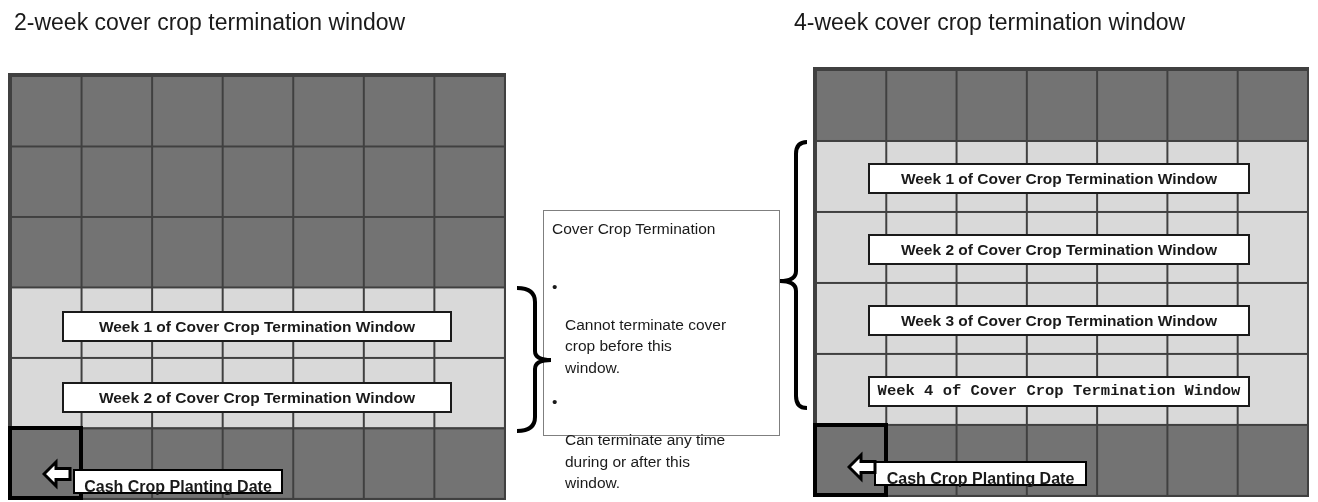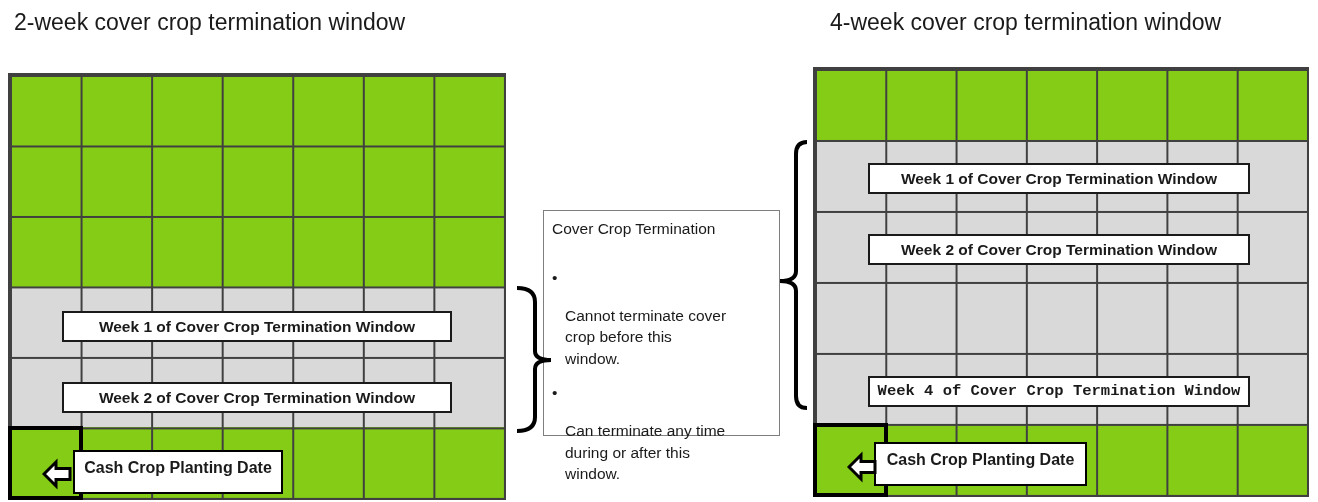--- a/index.html
+++ b/index.html
@@ -10,23 +10,23 @@
     --thick-border:#000000;
     --annotation-border:#7f7f7f;
   }
   html,body{margin:0;padding:0;background:#ffffff;}
   .stage{
     position:relative;width:1318px;height:502px;overflow:hidden;
     font-family:"Liberation Sans",sans-serif;color:var(--text);background:#fff;border-radius:10px;
   }
   .title{position:absolute;top:7px;font-size:23px;line-height:30px;letter-spacing:0;color:var(--text);white-space:nowrap;}
   .title-left{left:14px;}
-  .title-right{left:830px;}
+  .title-right{left:794px;}
 
-  .grid{position:absolute;border:2px solid var(--grid-line);box-sizing:border-box;background:#84cc16;}
+  .grid{position:absolute;border:2px solid var(--grid-line);box-sizing:border-box;background:#737373;}
   .grid-left{left:8px;top:73px;width:498px;height:427px;}
   .grid-right{left:813px;top:67px;width:496px;height:430px;}
 
   .shade{position:absolute;left:0;right:0;background:var(--shade);z-index:1;}
   .shade-left{top:50%;height:33.333%;}
   .shade-right{top:16.667%;height:66.667%;}
 
   .lines{
     position:absolute;inset:0;z-index:2;
     background-image:
@@ -48,35 +48,35 @@
   .wl-2of4{top:calc(33.333% + 23px);}
   .wl-3of4{top:calc(50% + 23px);}
   .wl-4of4{top:calc(66.667% + 23px);font-family:Liberation Mono, monospace;}
 
   .plantcell{
     position:absolute;z-index:3;left:-2px;bottom:-2px;width:75px;height:74px;
     border:4px solid var(--thick-border);box-sizing:border-box;background:transparent;
   }
   .plantlabel{
     position:absolute;z-index:4;background:#fff;border:2px solid var(--thick-border);
-    box-sizing:border-box;height:44px;line-height:32px;text-align:center;
+    box-sizing:border-box;height:25px;line-height:32px;text-align:center;
     font-size:16px;font-weight:bold;white-space:nowrap;
   }
   .grid-left  .plantlabel{left:63px;bottom:4px;width:210px;}
   .grid-right .plantlabel{left:59px;bottom:9px;width:213px;}
   .arrow{position:absolute;z-index:5;}
   .grid-left  .arrow{left:32px;bottom:8px;}
   .grid-right .arrow{left:32px;bottom:12px;}
 
   .annotation{
     position:absolute;left:543px;top:210px;width:237px;height:226px;
     box-sizing:border-box;border:1px solid var(--annotation-border);
     background:#fff;padding:7px 6px 0 8px;font-size:15.5px;line-height:21.5px;
   }
-  .ann-head{margin:0 0 27px 0;}
+  .ann-head{margin:0 0 36px 0;}
   .bullet{display:flex;margin:0 0 13px 0;}
   .bullet .dot{flex:0 0 13px;}
   .bullet .dot::before{content:"\2022";}
   .bullet .btext{white-space:pre-line;margin-top:38px;}
 
   .braces{position:absolute;left:0;top:0;z-index:6;pointer-events:none;}
 </style>
 </head>
 <body>
 
@@ -95,20 +95,21 @@
     <svg class="arrow" width="30" height="32" viewBox="0 0 30 32">
       <polygon points="2,16 14,4 14,10.5 28,10.5 28,21.5 14,21.5 14,28" fill="#ffffff" stroke="#000000" stroke-width="3" stroke-linejoin="miter"></polygon>
     </svg>
   </div>
 
   <div class="grid grid-right">
     <div class="shade shade-right"></div>
     <div class="lines"></div>
     <div class="weekbox wl-1of4">Week 1 of Cover Crop Termination Window</div>
     <div class="weekbox wl-2of4">Week 2 of Cover Crop Termination Window</div>
+    <div class="weekbox wl-3of4">Week 3 of Cover Crop Termination Window</div>
     <div class="weekbox wl-4of4">Week 4 of Cover Crop Termination Window</div>
     <div class="plantcell"></div>
     <div class="plantlabel">Cash Crop Planting Date</div>
     <svg class="arrow" width="30" height="32" viewBox="0 0 30 32">
       <polygon points="2,16 14,4 14,10.5 28,10.5 28,21.5 14,21.5 14,28" fill="#ffffff" stroke="#000000" stroke-width="3" stroke-linejoin="miter"></polygon>
     </svg>
   </div>
 
   <div class="annotation">
     <div class="ann-head">Cover Crop Termination</div>

